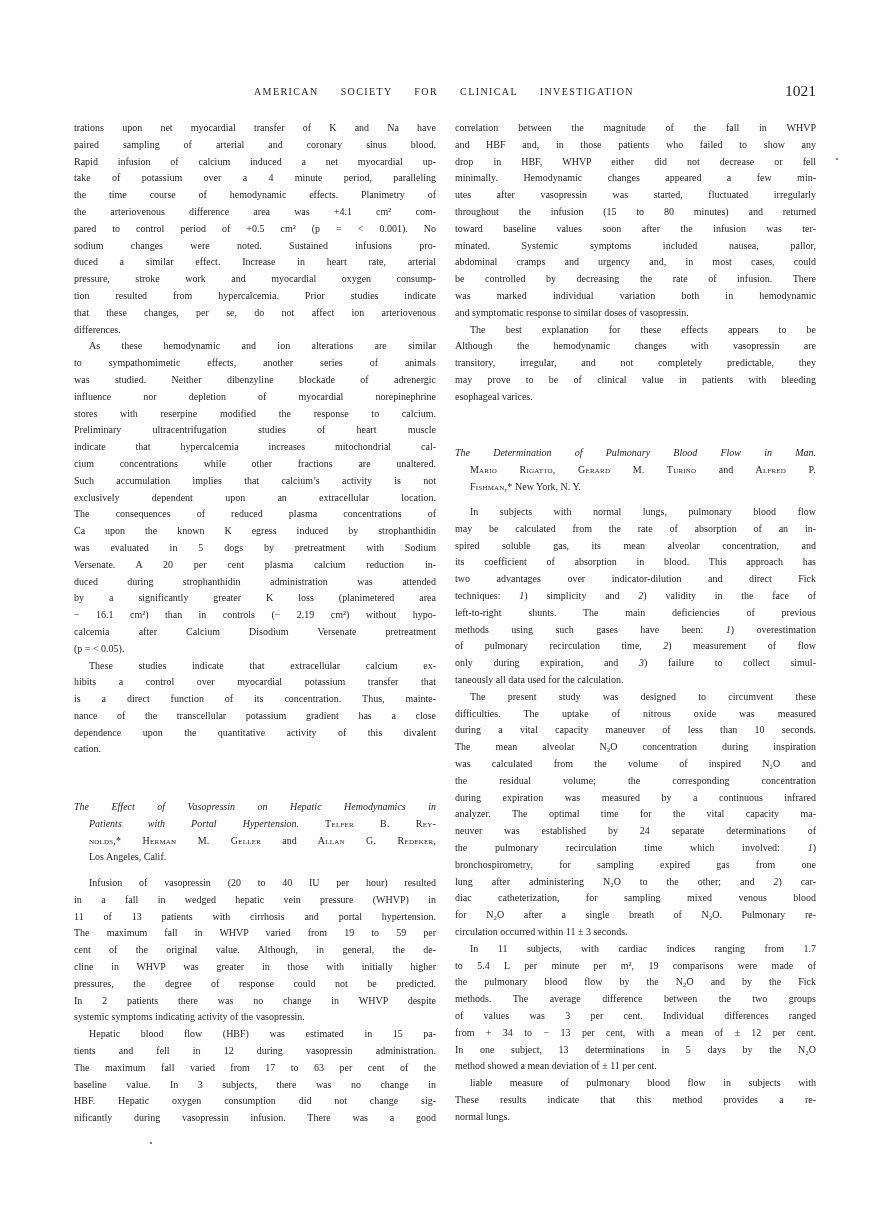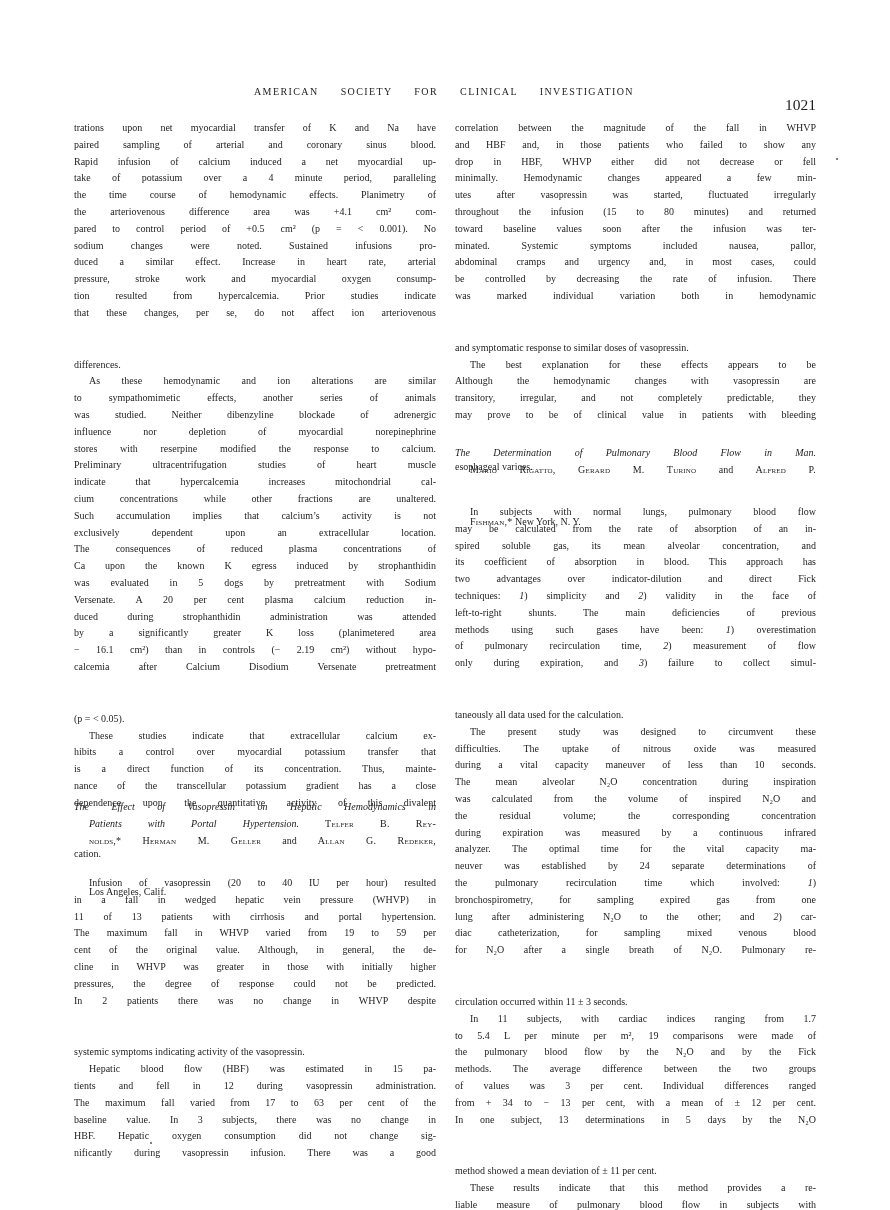--- a/index.html
+++ b/index.html
@@ -23,21 +23,20 @@
       text-align: justify;
       text-align-last: justify;
     }
     .page-number {
       position: absolute;
       right: 74px;
       top: 81px;
       font-size: 15.5px;
       line-height: 19px;
       text-align: right;
-      margin-top: 14px;
     }
     .block {
       position: absolute;
       font-size: 10px;
     }
     .col-left  { left: 74px;  width: 362px; }
     .col-right { left: 455px; width: 361px; }
     #blk-left-1  { top: 120px; }
     #blk-left-2  { top: 799px; }
     #blk-left-3  { top: 875px; }
@@ -45,21 +44,21 @@
     #blk-right-2 { top: 445px; }
     #blk-right-3 { top: 504px; }
 
     .line {
       height: 16.8px;
       line-height: 16.8px;
       text-align: justify;
       text-align-last: justify;
       overflow: visible;
     }
-    .line.last { text-align-last: left; margin-top: 35px; }
+    .line.last { text-align-last: left; }
     .para.indent > .line:first-child { text-indent: 15px; }
     .heading .line:not(:first-child) { padding-left: 15px; }
     .seg-title { font-style: italic; }
     .seg-author { font-variant: small-caps; letter-spacing: 0.2px; }
     .seg-em { font-style: italic; }
 
     .speck {
       position: absolute;
       width: 2px;
       height: 2px;
@@ -216,21 +215,21 @@
         <div class="line">In 11 subjects, with cardiac indices ranging from 1.7</div>
         <div class="line">to 5.4 L per minute per m², 19 comparisons were made of</div>
         <div class="line">the pulmonary blood flow by the N₂O and by the Fick</div>
         <div class="line">methods.  The average difference between the two groups</div>
         <div class="line">of values was 3 per cent.  Individual differences ranged</div>
         <div class="line">from + 34 to − 13 per cent, with a mean of ± 12 per cent.</div>
         <div class="line">In one subject, 13 determinations in 5 days by the N₂O</div>
         <div class="line last">method showed a mean deviation of ± 11 per cent.</div>
       </div>
       <div class="para indent">
+        <div class="line">liable measure of pulmonary blood flow in subjects with</div>
         <div class="line">These results indicate that this method provides a re-</div>
-        <div class="line">liable measure of pulmonary blood flow in subjects with</div>
         <div class="line last">normal lungs.</div>
       </div>
     </div>
 
   <div class="speck" style="left:836px; top:158px;"></div>
   <div class="speck" style="left:150px; top:1142px;"></div>
 </div>
 
 </body></html>

